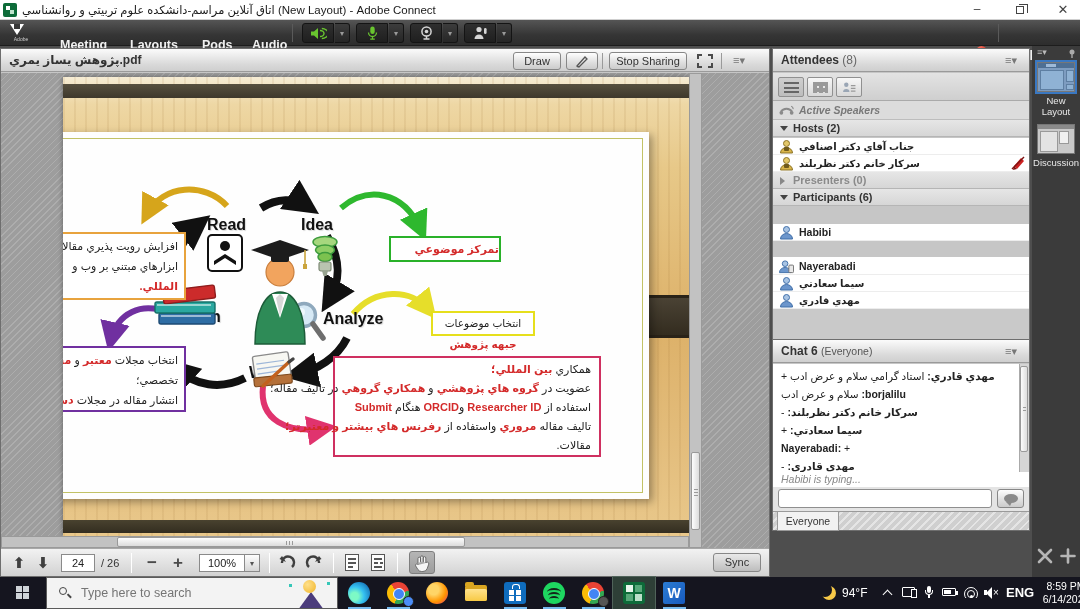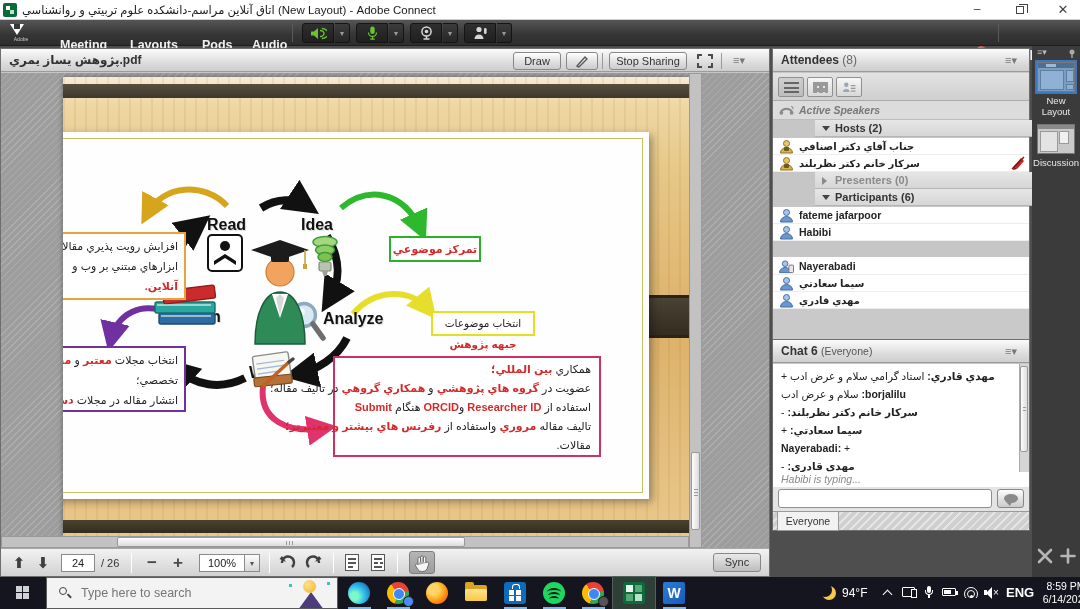--- a/index.html
+++ b/index.html
@@ -65,21 +65,21 @@
   #slide { left:-40px; top:55px; width:626px; height:367px; background:#fefefe; box-shadow:3px 3px 8px rgba(0,0,0,.35); }
   #slide .inner-frame { position:absolute; inset:6px; border:1px solid #c2c266; pointer-events:none; }
   .node-label { position:absolute; font-size:16px; font-weight:bold; color:#111; text-shadow:1px 1px 1px rgba(0,0,0,.15); }
   .sbox { position:absolute; background:#fff; font-size:11px; line-height:20px; color:#222; }
   .sbox .ln { white-space:nowrap; }
   .seg-r { color:#d42a2a; font-weight:bold; }
   .seg-k { color:#222; }
   .rtl { direction:rtl; }
   #box-yellow-left { left:0; top:100px; width:163px; height:68px; border:2px solid #e8a33d; padding:2px 6px; text-align:right; }
   #box-purple-left { left:0; top:214px; width:163px; height:66px; border:2px solid #7030a0; padding:2px 6px; text-align:right; }
-  #box-green-right { left:366px; top:104px; width:92px; height:26px; border:2px solid #29b129; text-align:center; font-weight:bold; color:#d42a2a; line-height:22px; }
+  #box-green-right { left:366px; top:104px; width:112px; height:26px; border:2px solid #29b129; font-weight:bold; color:#d42a2a; line-height:22px; }
   #box-yellow-right { left:408px; top:179px; width:104px; height:25px; border:2px solid #e6df1c; text-align:center; font-size:10.5px; line-height:21px; }
   #box-pink-right { left:310px; top:224px; width:268px; height:101px; border:2px solid #cf3060; padding:2px 8px; text-align:right; line-height:19px; }
 
   
   #hscroll { left:0; top:463px; width:688px; height:12px; background:#c2c2c2; border:1px solid #9a9a9a; }
   #hscroll .thumb { position:absolute; left:115px; top:0; width:348px; height:10px; background:linear-gradient(#fdfdfd,#dcdcdc); border:1px solid #999; border-radius:2px; }
   #hscroll .grip, #vscroll .grip, #chat-scroll .grip { position:absolute; background:#9a9a9a; }
   #vscroll { left:688px; top:0; width:13px; height:475px; background:#c2c2c2; border:1px solid #9a9a9a; }
   #vscroll .thumb { position:absolute; left:1px; top:378px; width:9px; height:78px; background:linear-gradient(90deg,#fdfdfd,#dcdcdc); border:1px solid #999; border-radius:2px; }
   #doc-toolbar { left:0; top:499px; width:768px; height:28px; background:linear-gradient(#f2f2f2,#d2d2d2); border-top:1px solid #a8a8a8; }
@@ -95,21 +95,21 @@
   .fit-icon i { position:absolute; left:2px; width:8px; height:1.5px; background:#555; }
 
   
   #attendees-pod { left:772px; top:48px; width:258px; height:337px; }
   #att-toolbar { left:0; top:24px; width:256px; height:28px; background:linear-gradient(#e3e3e3,#cfcfcf); border-bottom:1px solid #aaa; }
   .view-btn { top:4px; width:26px; height:20px; background:linear-gradient(#f7f7f7,#d8d8d8); border:1px solid #909090; border-radius:2px; }
   .view-btn.sel { background:linear-gradient(#cfcfcf,#bdbdbd); }
   .vb-gly { position:absolute; left:5px; top:4px; width:15px; height:11px; }
   #active-speakers { left:0; top:52px; width:256px; height:19px; background:#dcdcdc; border-bottom:1px solid #bdbdbd; }
   #active-speakers span { position:absolute; left:26px; top:0; line-height:19px; font-size:10.5px; font-style:italic; color:#787878; font-weight:bold; }
-  .sec-head { left:0; width:256px; height:17px; background:linear-gradient(#e6e6e6,#d6d6d6); border-bottom:1px solid #b5b5b5; font-size:11px; font-weight:bold; color:#333; line-height:17px;margin-left:42px; }
+  .sec-head { left:0; width:256px; height:17px; background:linear-gradient(#e6e6e6,#d6d6d6); border-bottom:1px solid #b5b5b5; font-size:11px; font-weight:bold; color:#333; line-height:17px; }
   .sec-head .caret { position:absolute; left:7px; top:6px; width:0; height:0; }
   .caret.down { border-left:4px solid transparent; border-right:4px solid transparent; border-top:5px solid #444; }
   .caret.right { border-top:4px solid transparent; border-bottom:4px solid transparent; border-left:5px solid #888; top:5px; }
   .sec-head .lab { position:absolute; left:20px; }
   .sec-head.dis .lab { color:#8a8a8a; }
   .att-row { left:0; width:256px; height:17px; background:#fff; border-bottom:1px solid #ededed; }
   .att-row .nm { position:absolute; left:26px; top:0; line-height:17px; font-size:10.5px; color:#222; font-weight:bold; white-space:nowrap; }
   .att-row .nm.fa { font-size:10px; }
   .row-icon { position:absolute; left:6px; top:1px; width:15px; height:15px; }
   #att-fill { left:0; top:304px; width:256px; height:31px; background:#c9c9c9; }
@@ -401,21 +401,21 @@
           <circle cx="33" cy="36" r="14" fill="#f2a45e" stroke="#c97e3c" stroke-width="1.2"></circle>
           <path d="M33,4 L62,14 L33,24 L4,14 z" fill="#1c1c1c"></path>
           <rect x="24" y="18" width="18" height="8" rx="2" fill="#1c1c1c"></rect>
           <path d="M58,14 v14" stroke="#caa43c" stroke-width="1.6"></path>
           <rect x="56" y="28" width="4" height="5" fill="#caa43c"></rect>
         </svg>
 
         <div id="box-yellow-left" class="sbox rtl">
           <div class="ln"><span class="seg-k">افزايش رويت پذيري مقالات</span></div>
           <div class="ln"><span class="seg-k">ابزارهاي مبتني بر وب و</span></div>
-          <div class="ln" style="font-weight:bold;"><span class="seg-r">آنلاين.</span></div>
+          <div class="ln" style="font-weight:bold;"><span class="seg-r">المللي.</span></div>
         </div>
         <div id="box-purple-left" class="sbox rtl">
           <div class="ln"><span class="seg-k">انتخاب مجلات </span><span class="seg-r">معتبر</span><span class="seg-k"> و </span><span class="seg-r">مش</span></div>
           <div class="ln"><span class="seg-k">تخصصي؛</span></div>
           <div class="ln"><span class="seg-k">انتشار مقاله در مجلات </span><span class="seg-r">دسترسي</span></div>
         </div>
         <div id="box-green-right" class="sbox rtl">تمركز موضوعي</div>
         <div id="box-yellow-right" class="sbox rtl"><span class="seg-k">انتخاب موضوعات </span><span class="seg-r">جبهه پژوهش</span></div>
         <div id="box-pink-right" class="sbox rtl">
           <div class="ln"><span class="seg-k">همكاري </span><span class="seg-r">بين المللي؛</span></div>
@@ -547,27 +547,20 @@
   <div class="abs sec-head dis" style="top:123px;">
     <i class="caret right"></i>
     <span class="lab">Presenters (0)</span>
   </div>
 
   <div class="abs sec-head" style="top:140px;">
     <i class="caret down"></i>
     <span class="lab">Participants (6)</span>
   </div>
 
-  <div class="abs att-row" style="top:158px;">
-    <svg class="row-icon" width="15" height="15" viewBox="0 0 15 15">
-        <circle cx="7.5" cy="4.5" r="3" fill="#a8c4e4" stroke="#3f6ea8" stroke-width="1"></circle>
-        <path d="M1.5,14 a6,5.5 0 0 1 12,0 z" fill="#6c96cc" stroke="#3f6ea8" stroke-width="1"></path>
-      </svg>
-    <span class="nm">fateme jafarpoor</span>
-  </div>
   <div class="abs att-row" style="top:175px;">
     <svg class="row-icon" width="15" height="15" viewBox="0 0 15 15">
         <circle cx="7.5" cy="4.5" r="3" fill="#a8c4e4" stroke="#3f6ea8" stroke-width="1"></circle>
         <path d="M1.5,14 a6,5.5 0 0 1 12,0 z" fill="#6c96cc" stroke="#3f6ea8" stroke-width="1"></path>
       </svg>
     <span class="nm" bind="">Habibi</span>
   </div>
   <div class="abs att-row" style="top:208px;">
     <svg class="row-icon" width="15" height="15" viewBox="0 0 15 15">
         <circle cx="7.5" cy="4.5" r="3" fill="#a8c4e4" stroke="#3f6ea8" stroke-width="1"></circle>

